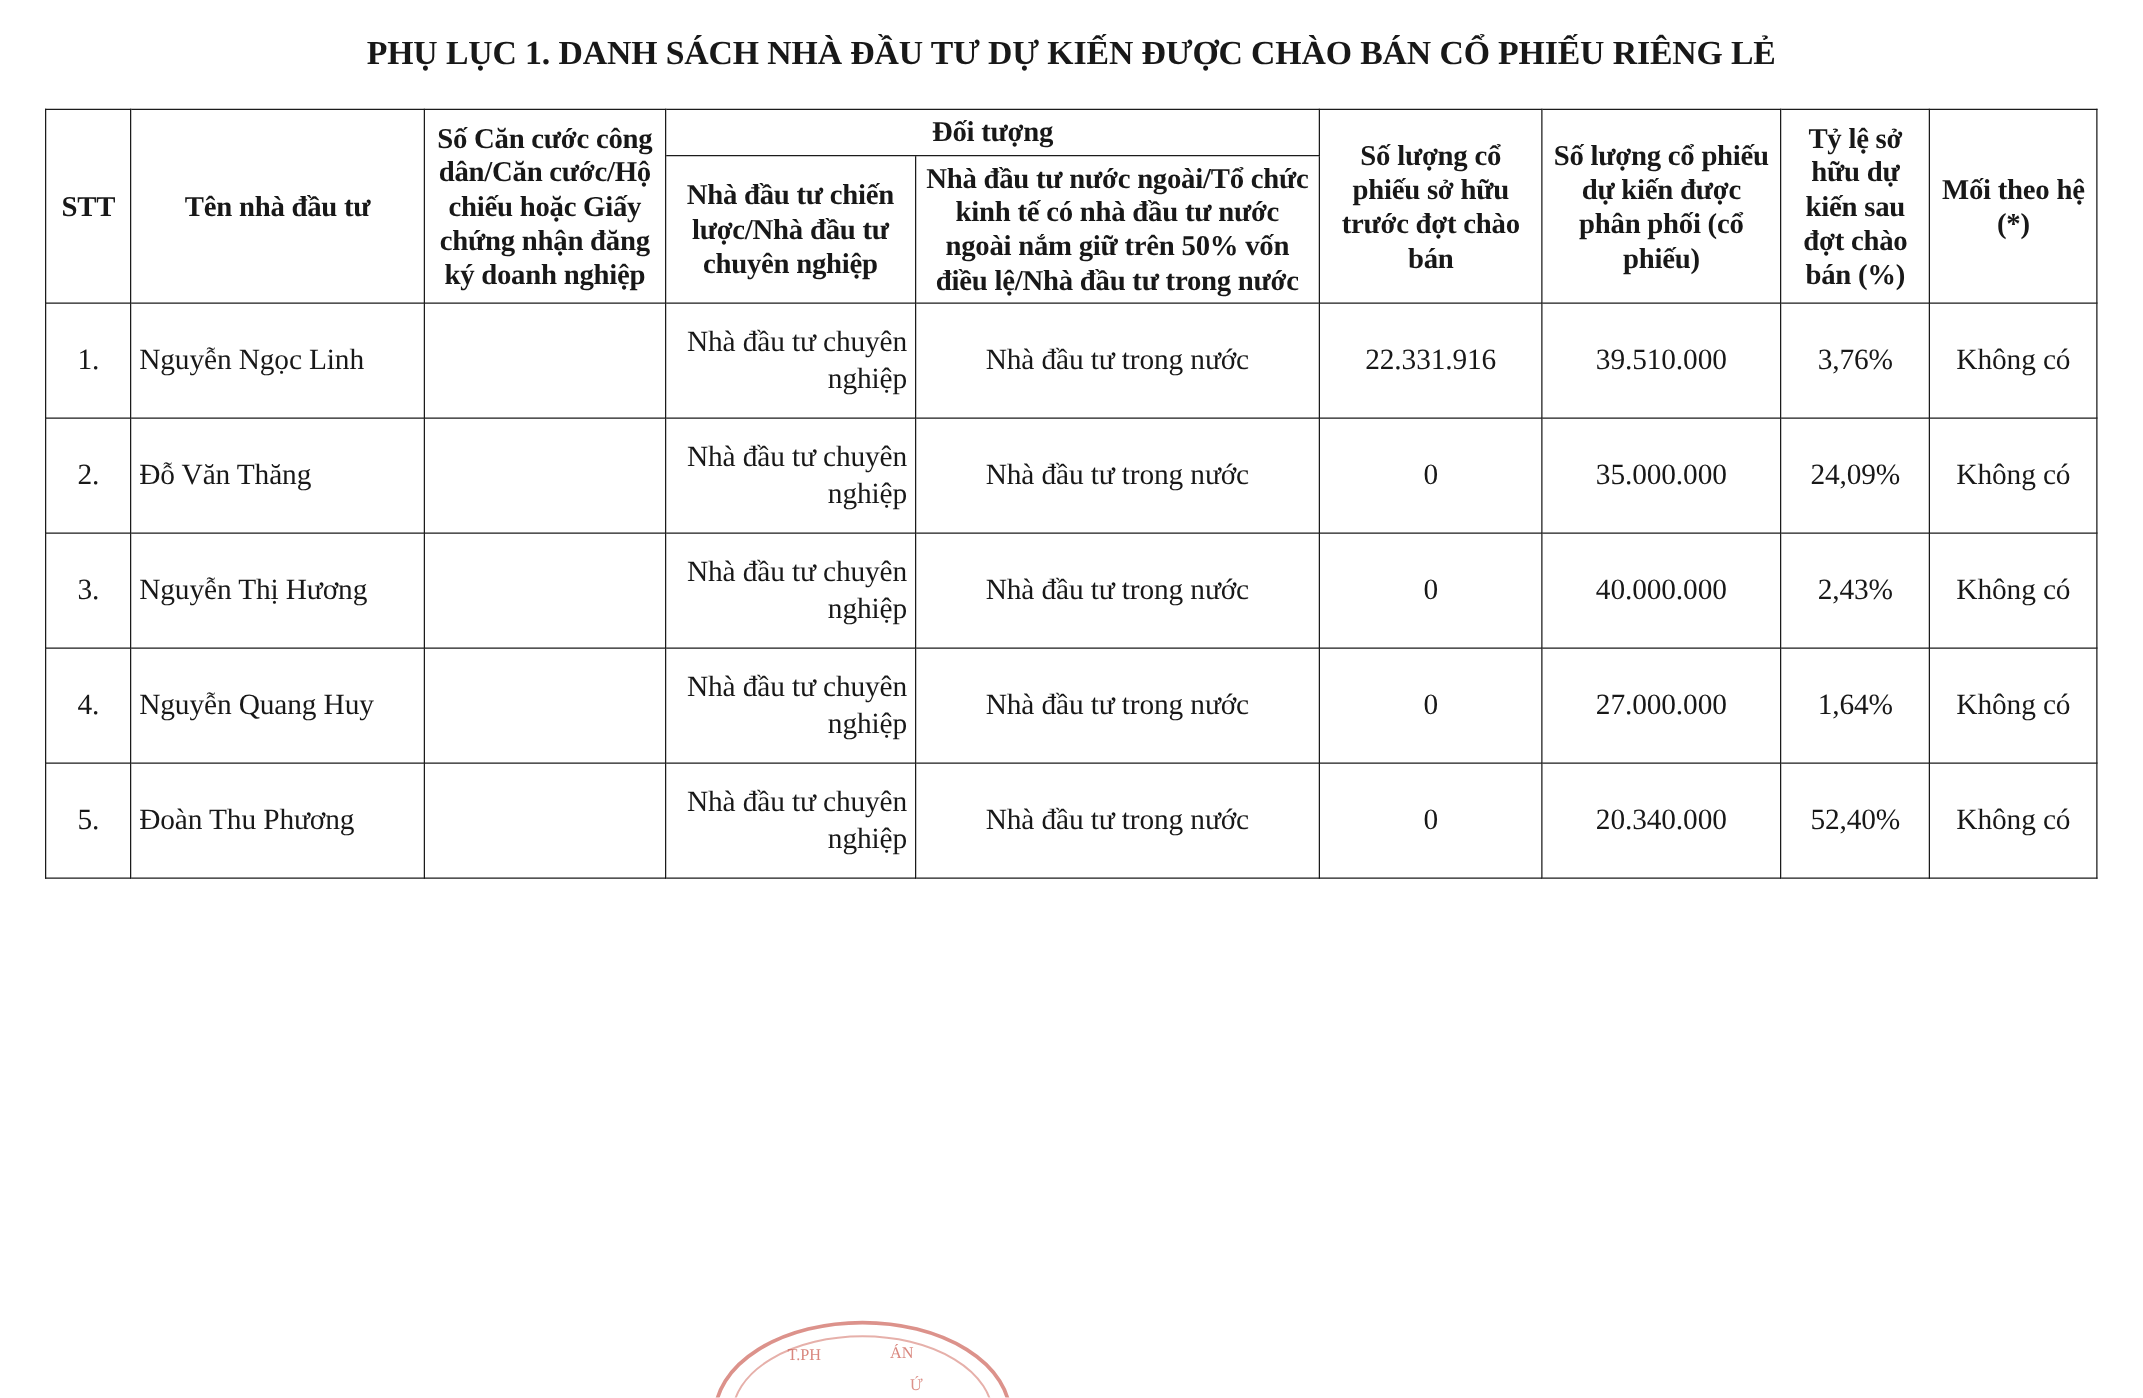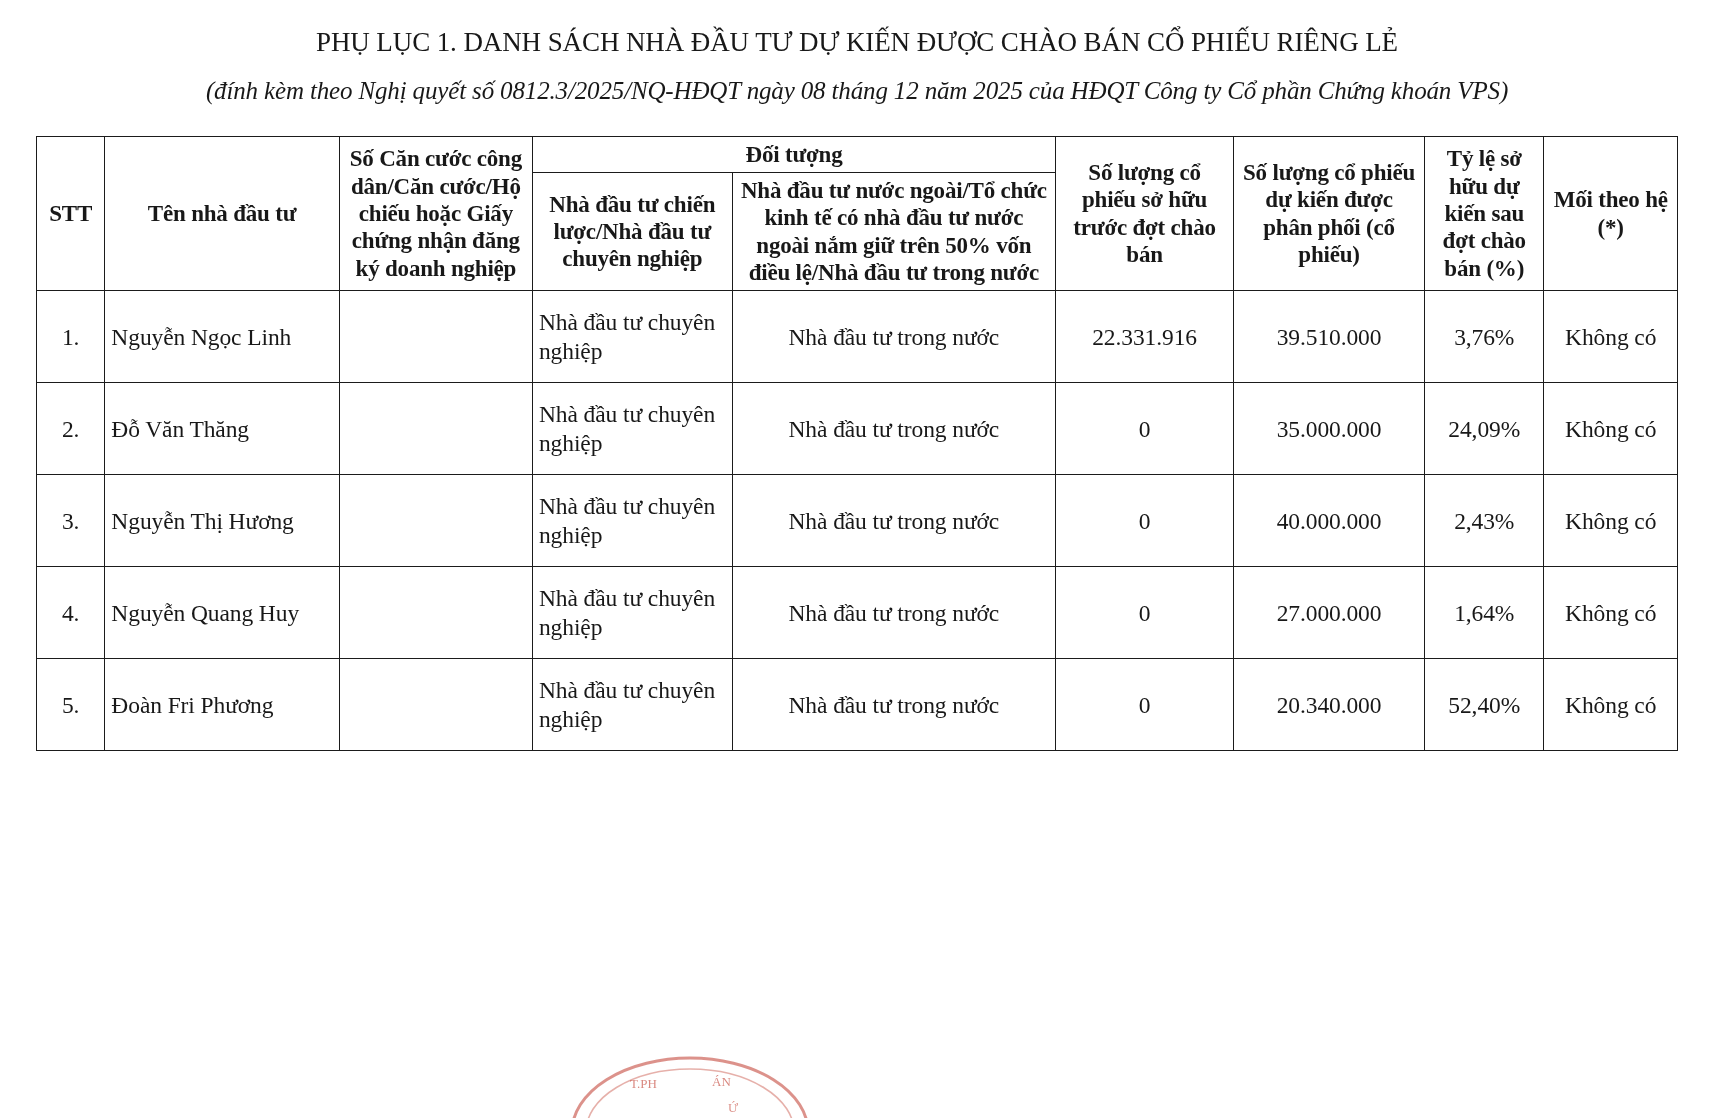--- a/index.html
+++ b/index.html
@@ -23,21 +23,21 @@
     padding: 0;
   }
 
   
   .title-block {
     padding-top: 26px;
     text-align: center;
   }
   .doc-title {
     font-size: 27px;
-    font-weight: normal;
+    font-weight: bold;
     letter-spacing: -0.1px;
     line-height: 1.2;
     margin: 0 70px;
   }
   .doc-subtitle {
     font-style: italic;
     font-size: 25px;
     line-height: 1.25;
     margin: 17px 60px 0 60px;
     letter-spacing: -0.15px;
@@ -86,21 +86,21 @@
 
   .th-doituong { }
 
   td.c-center { text-align: center; }
   td.c-right  { text-align: center; padding-right: 11px; }
   td.c-left   { text-align: left; padding-left: 12px; font-family: Liberation Serif, serif; }
 
   tbody tr { height: 92px; }
 
   .cell-2line {
-    text-align: left;
+    text-align: right;
   }
 
   
   .footnote {
     margin: 17px 36px 0 36px;
     font-style: italic;
     font-size: 24px;
     line-height: 1.30;
     letter-spacing: -0.15px;
     width: 1642px;
@@ -117,21 +117,20 @@
   }
   .stamp svg { display: block; }
 </style>
 </head>
 <body>
 
 <div class="page">
 
   <div class="title-block">
     <div class="doc-title">PHỤ LỤC 1. DANH SÁCH NHÀ ĐẦU TƯ DỰ KIẾN ĐƯỢC CHÀO BÁN CỔ PHIẾU RIÊNG LẺ</div>
-    <div class="doc-subtitle">(đính kèm theo Nghị quyết số 0812.3/2025/NQ-HĐQT ngày 08 tháng 12 năm 2025 của HĐQT Công ty Cổ phần Chứng khoán VPS)</div>
   </div>
 
   <div class="table-wrap">
     <table class="investors">
       <colgroup>
         <col class="c-stt">
         <col class="c-name">
         <col class="c-id">
         <col class="c-strat">
         <col class="c-foreign">
@@ -196,21 +195,21 @@
             <td class="c-center"></td>
             <td class="cell-2line">Nhà đầu tư chuyên nghiệp</td>
             <td class="c-center">Nhà đầu tư trong nước</td>
             <td class="c-right">0</td>
             <td class="c-right">27.000.000</td>
             <td class="c-center">1,64%</td>
             <td class="c-center">Không có</td>
           </tr>
           <tr>
             <td class="c-center">5.</td>
-            <td class="c-left">Đoàn Fri Phương</td>
+            <td class="c-left">Đoàn Thu Phương</td>
             <td class="c-center"></td>
             <td class="cell-2line">Nhà đầu tư chuyên nghiệp</td>
             <td class="c-center">Nhà đầu tư trong nước</td>
             <td class="c-right">0</td>
             <td class="c-right">20.340.000</td>
             <td class="c-center">52,40%</td>
             <td class="c-center">Không có</td>
           </tr>
         </tbody>
     </table>

